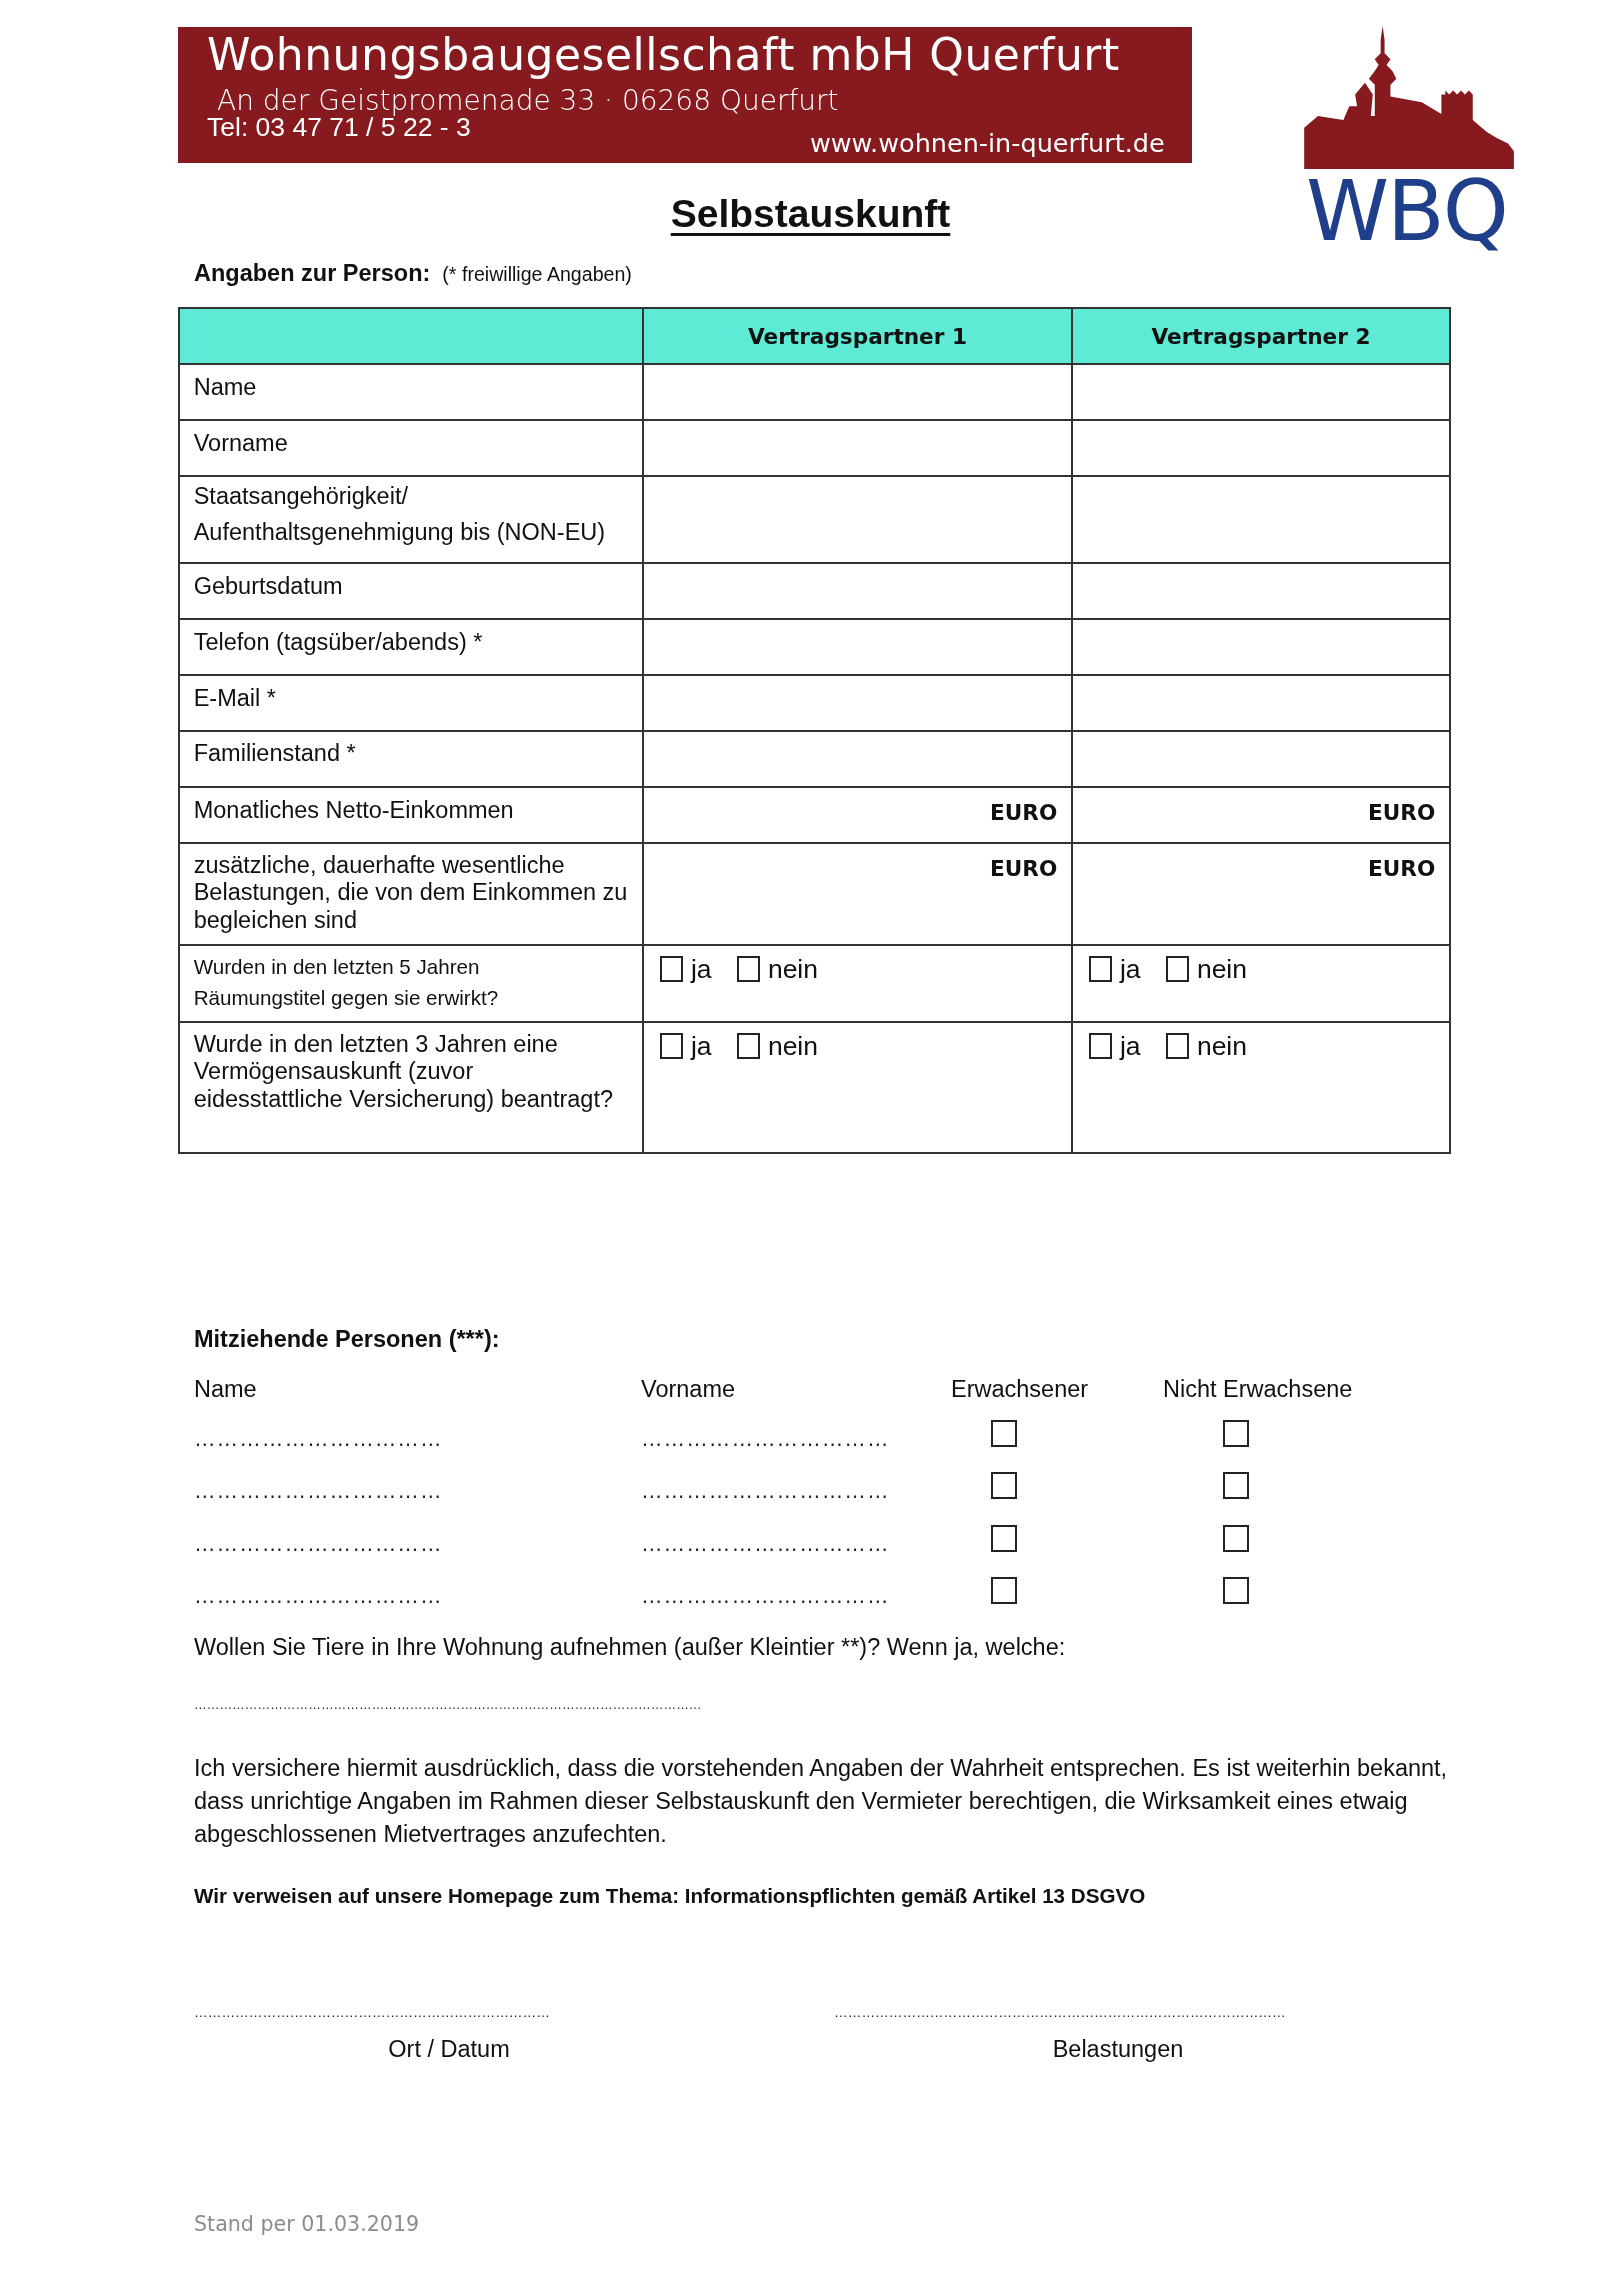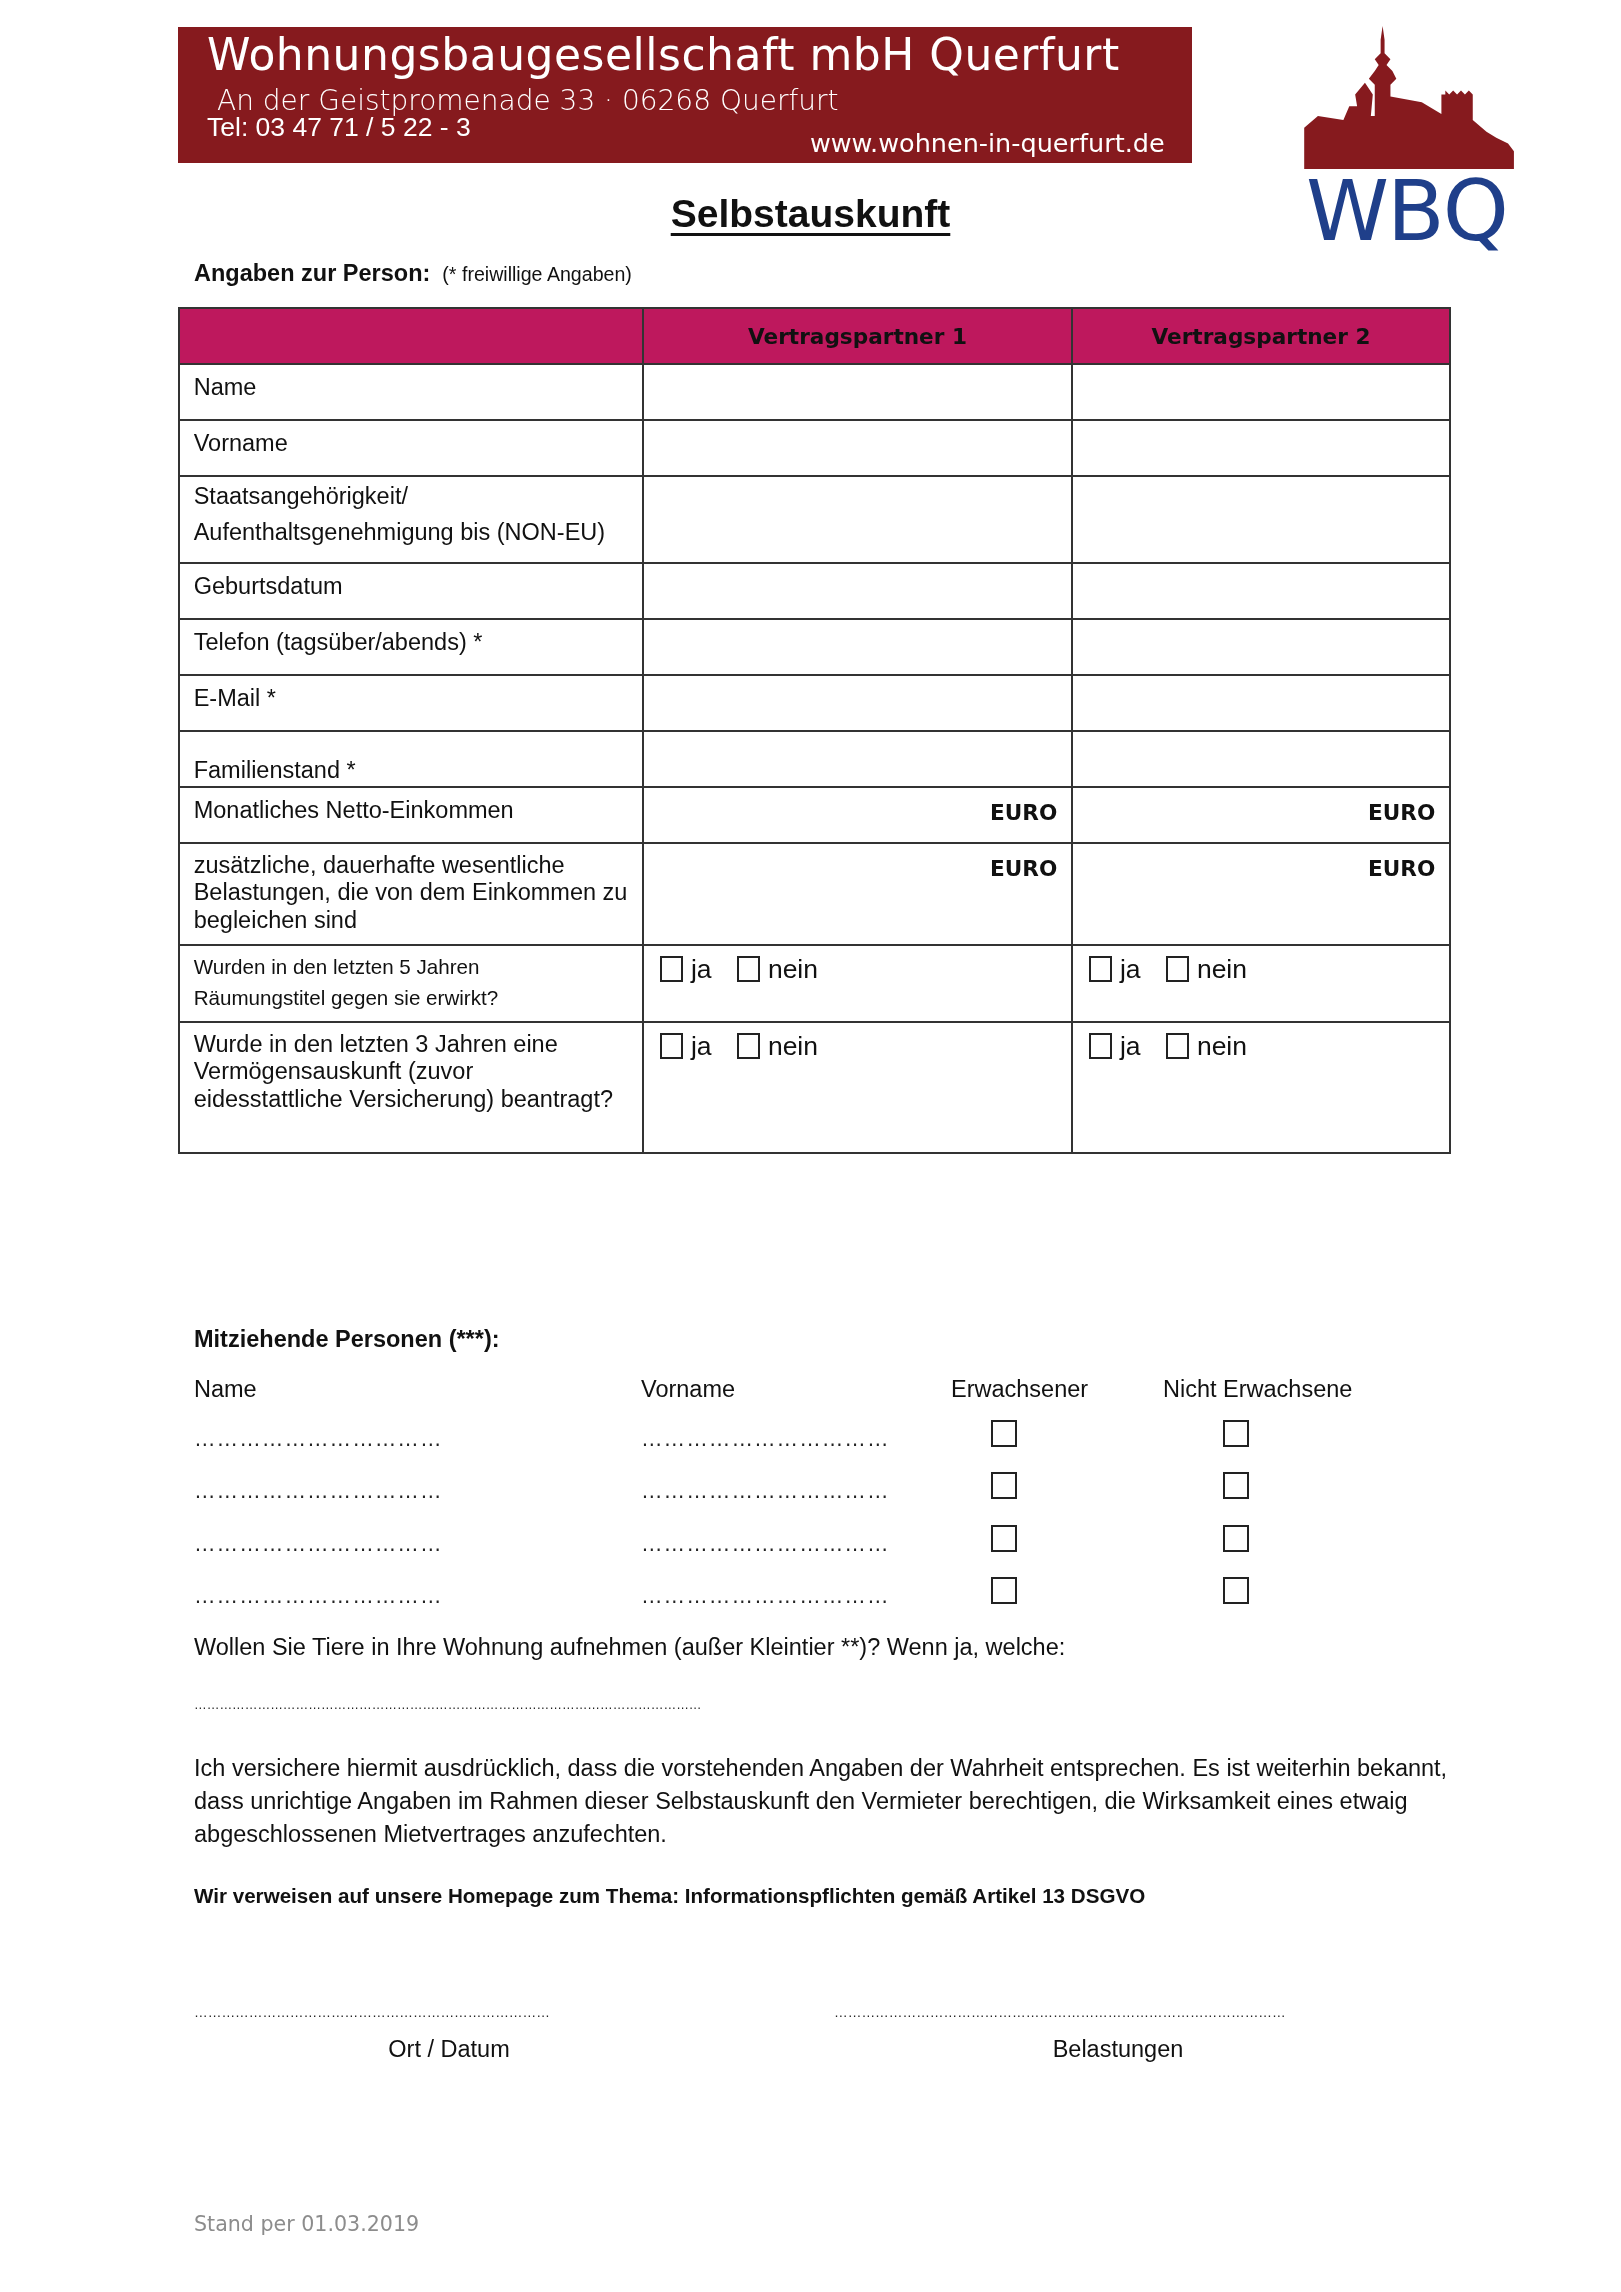--- a/index.html
+++ b/index.html
@@ -19,21 +19,21 @@
 
   .title { left:0; width:1621px; top:192px; text-align:center; }
   .title span { font-size:39px; font-weight:bold; text-decoration:underline; text-underline-offset:5.9px; }
 
   .person-label { left:194px; top:260px; font-size:23.5px; font-weight:bold; white-space:nowrap; }
   .person-label .note { font-size:19.6px; font-weight:normal; margin-left:12px;text-align:center; }
 
   
   .tbl { left:178px; top:307px; border-collapse:collapse; table-layout:fixed; }
   .tbl td, .tbl th { border:2px solid #333; padding:0; vertical-align:top; }
-  .tbl th { background:#be185d; font-family:"DejaVu Sans", sans-serif; font-weight:bold; font-size:21.6px; text-align:center; vertical-align:middle; }
+  .tbl th { background:#5eead4; font-family:"DejaVu Sans", sans-serif; font-weight:bold; font-size:21.6px; text-align:center; vertical-align:middle; }
   .tbl .lbl { font-size:23.5px; padding:7.8px 13.7px 0 13.7px; line-height:1.2; }
   .tbl .lbl.two { line-height:1.55; padding-top:1px; }
   .tbl .lbl.small { font-size:20.6px; line-height:1.5; padding-top:5.9px; }
   .tbl .euro { font-family:"DejaVu Sans", sans-serif; font-weight:bold; font-size:21.6px; text-align:right; padding:11.8px 13.7px 0 0; }
   .tbl .yn { padding:7.8px 0 0 15.7px; font-size:26.5px; white-space:nowrap; }
   .cb { display:inline-block; width:23.5px; height:25.5px; border:2px solid #222; box-sizing:border-box; vertical-align:-3.9px; margin-right:7.8px; }
   .yn .opt { margin-right:17.6px; }
 
   
   .mit-head { left:194px; top:1326px; font-size:23.5px; font-weight:bold; white-space:nowrap; }
@@ -116,21 +116,21 @@
     <td class="lbl">Telefon (tagsüber/abends) *</td>
     <td></td>
     <td></td>
   </tr>
   <tr style="height:56px">
     <td class="lbl">E-Mail *</td>
     <td></td>
     <td></td>
   </tr>
   <tr style="height:56px">
-    <td class="lbl" style="padding-top:24px">Familienstand *</td>
+    <td class="lbl" style="padding-top:7px">Familienstand *</td>
     <td></td>
     <td></td>
   </tr>
   <tr style="height:56px">
     <td class="lbl">Monatliches Netto-Einkommen</td>
     <td class="euro"><span>EURO</span></td>
     <td class="euro"><span>EURO</span></td>
   </tr>
   <tr style="height:102px">
     <td class="lbl" style="line-height:1.17">zusätzliche, dauerhafte wesentliche Belastungen, die von dem Einkommen zu begleichen sind</td>

